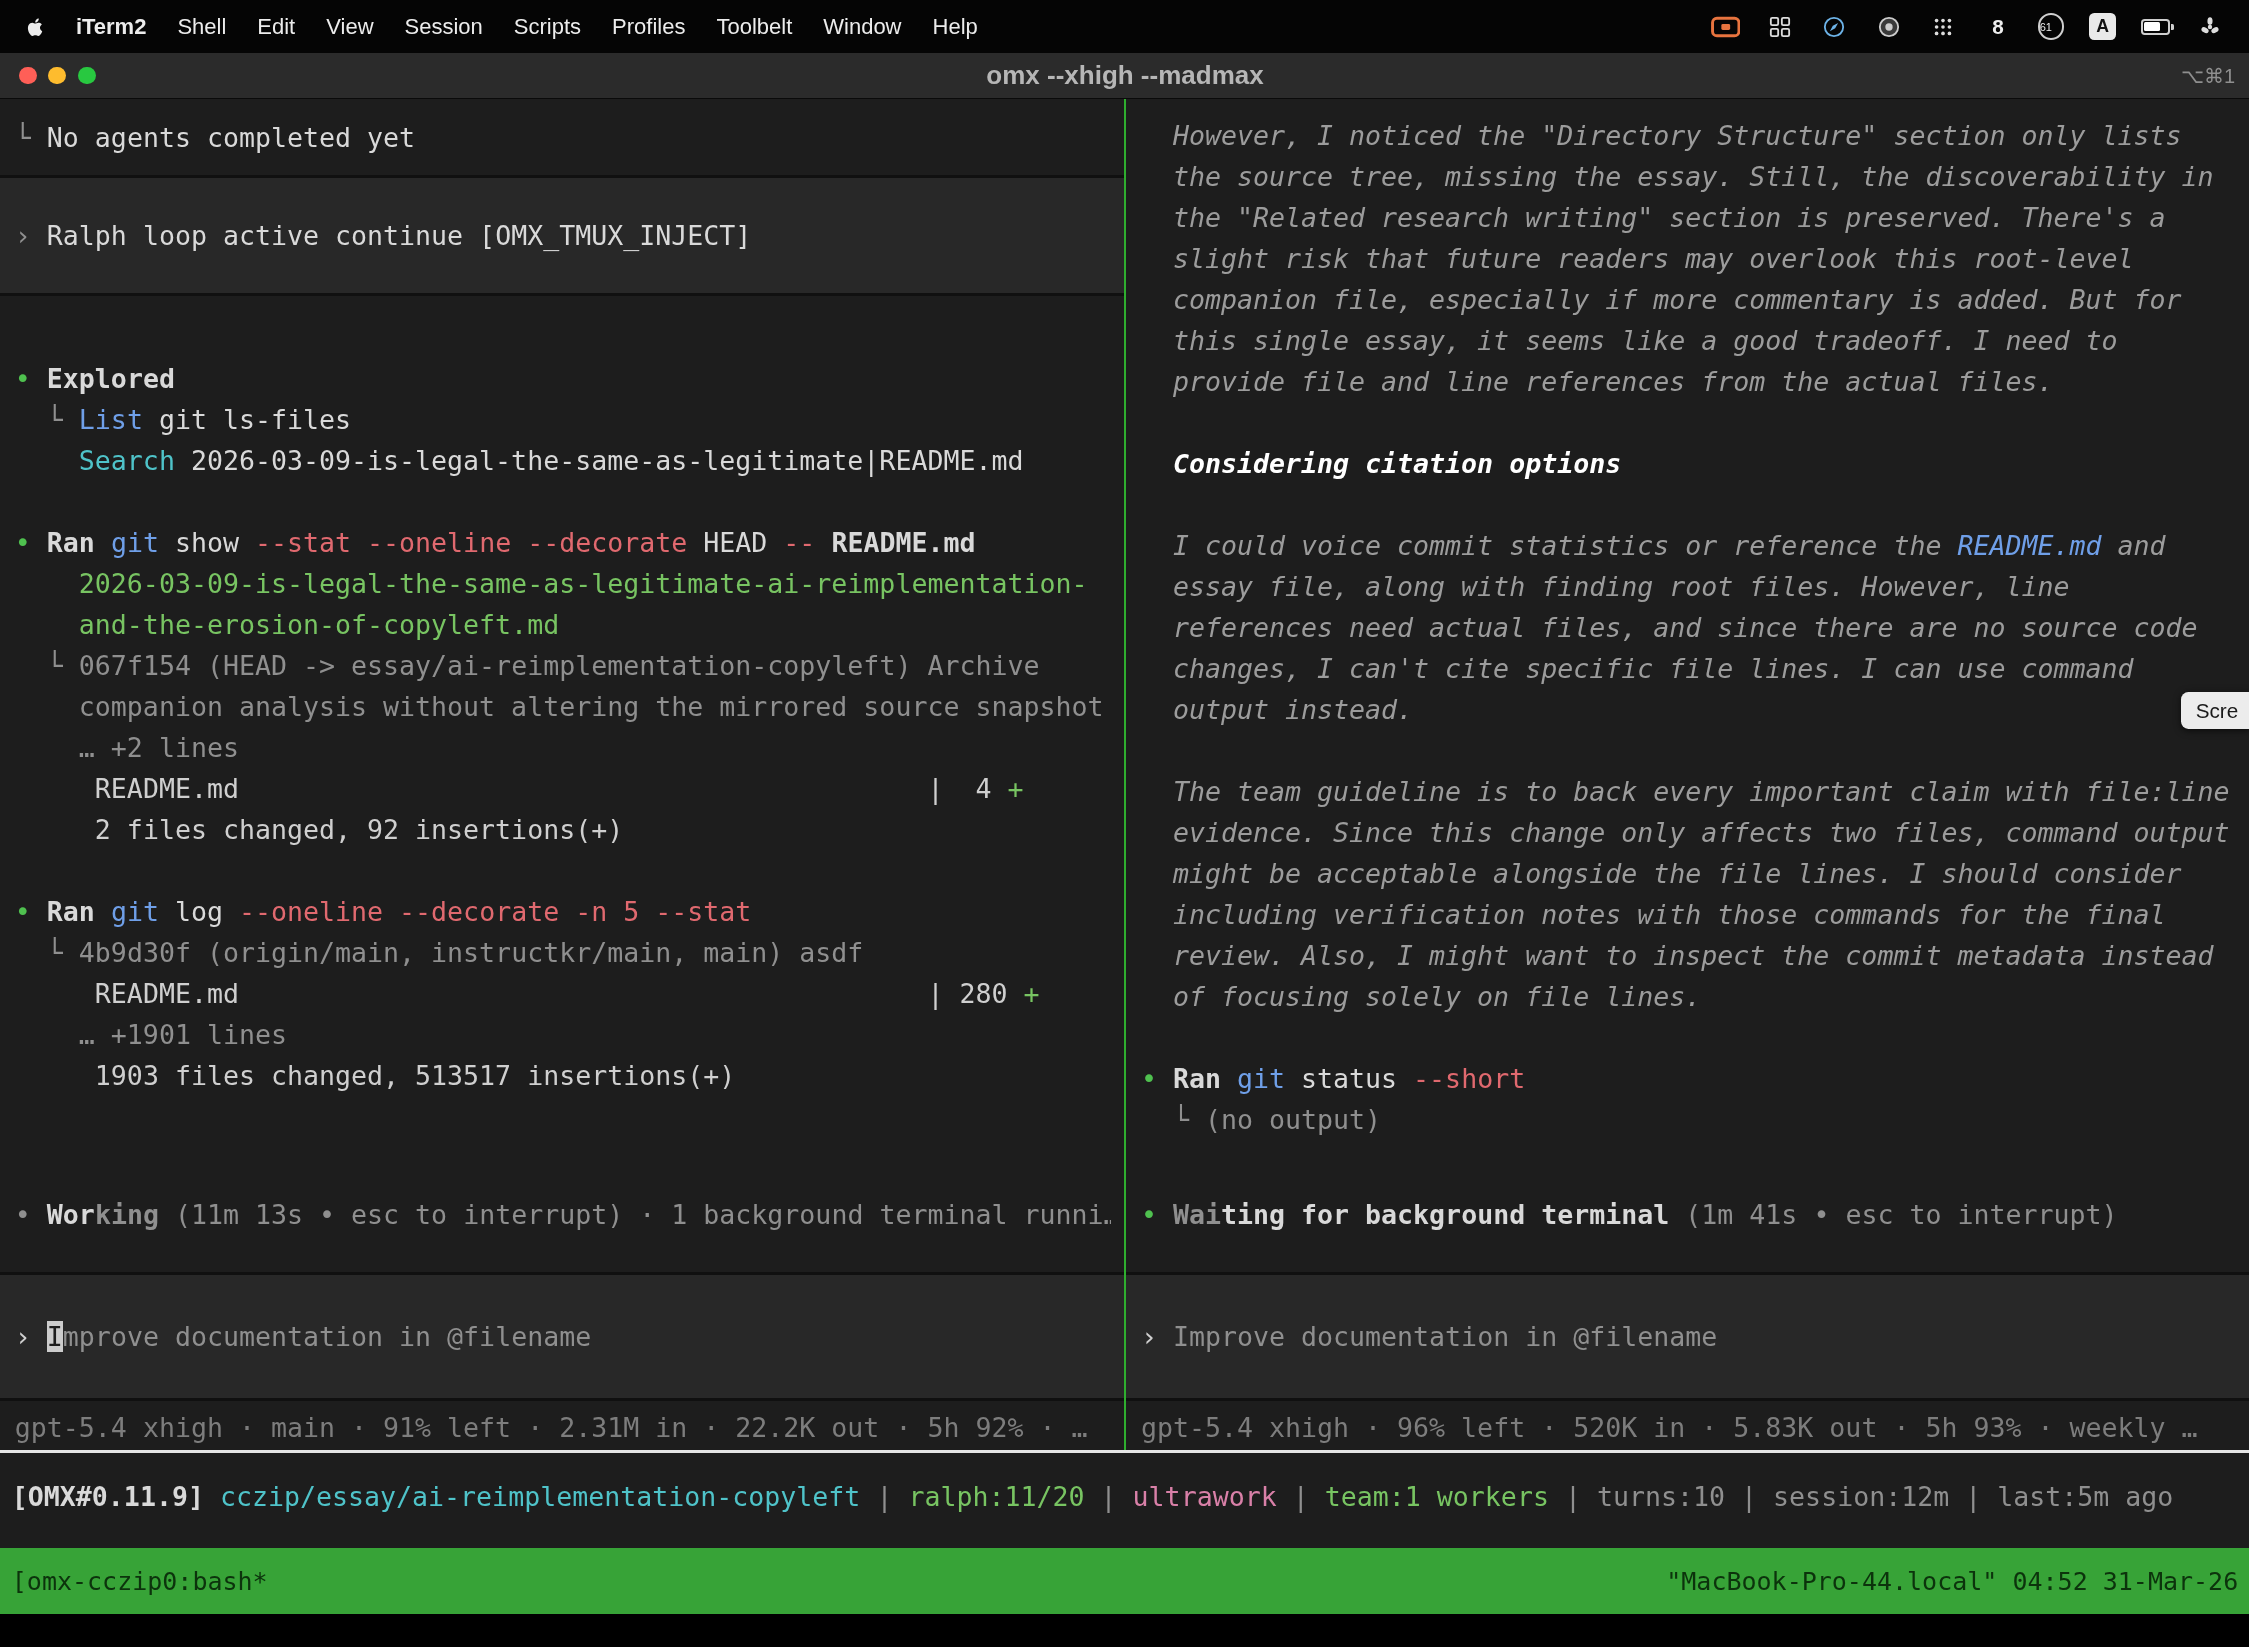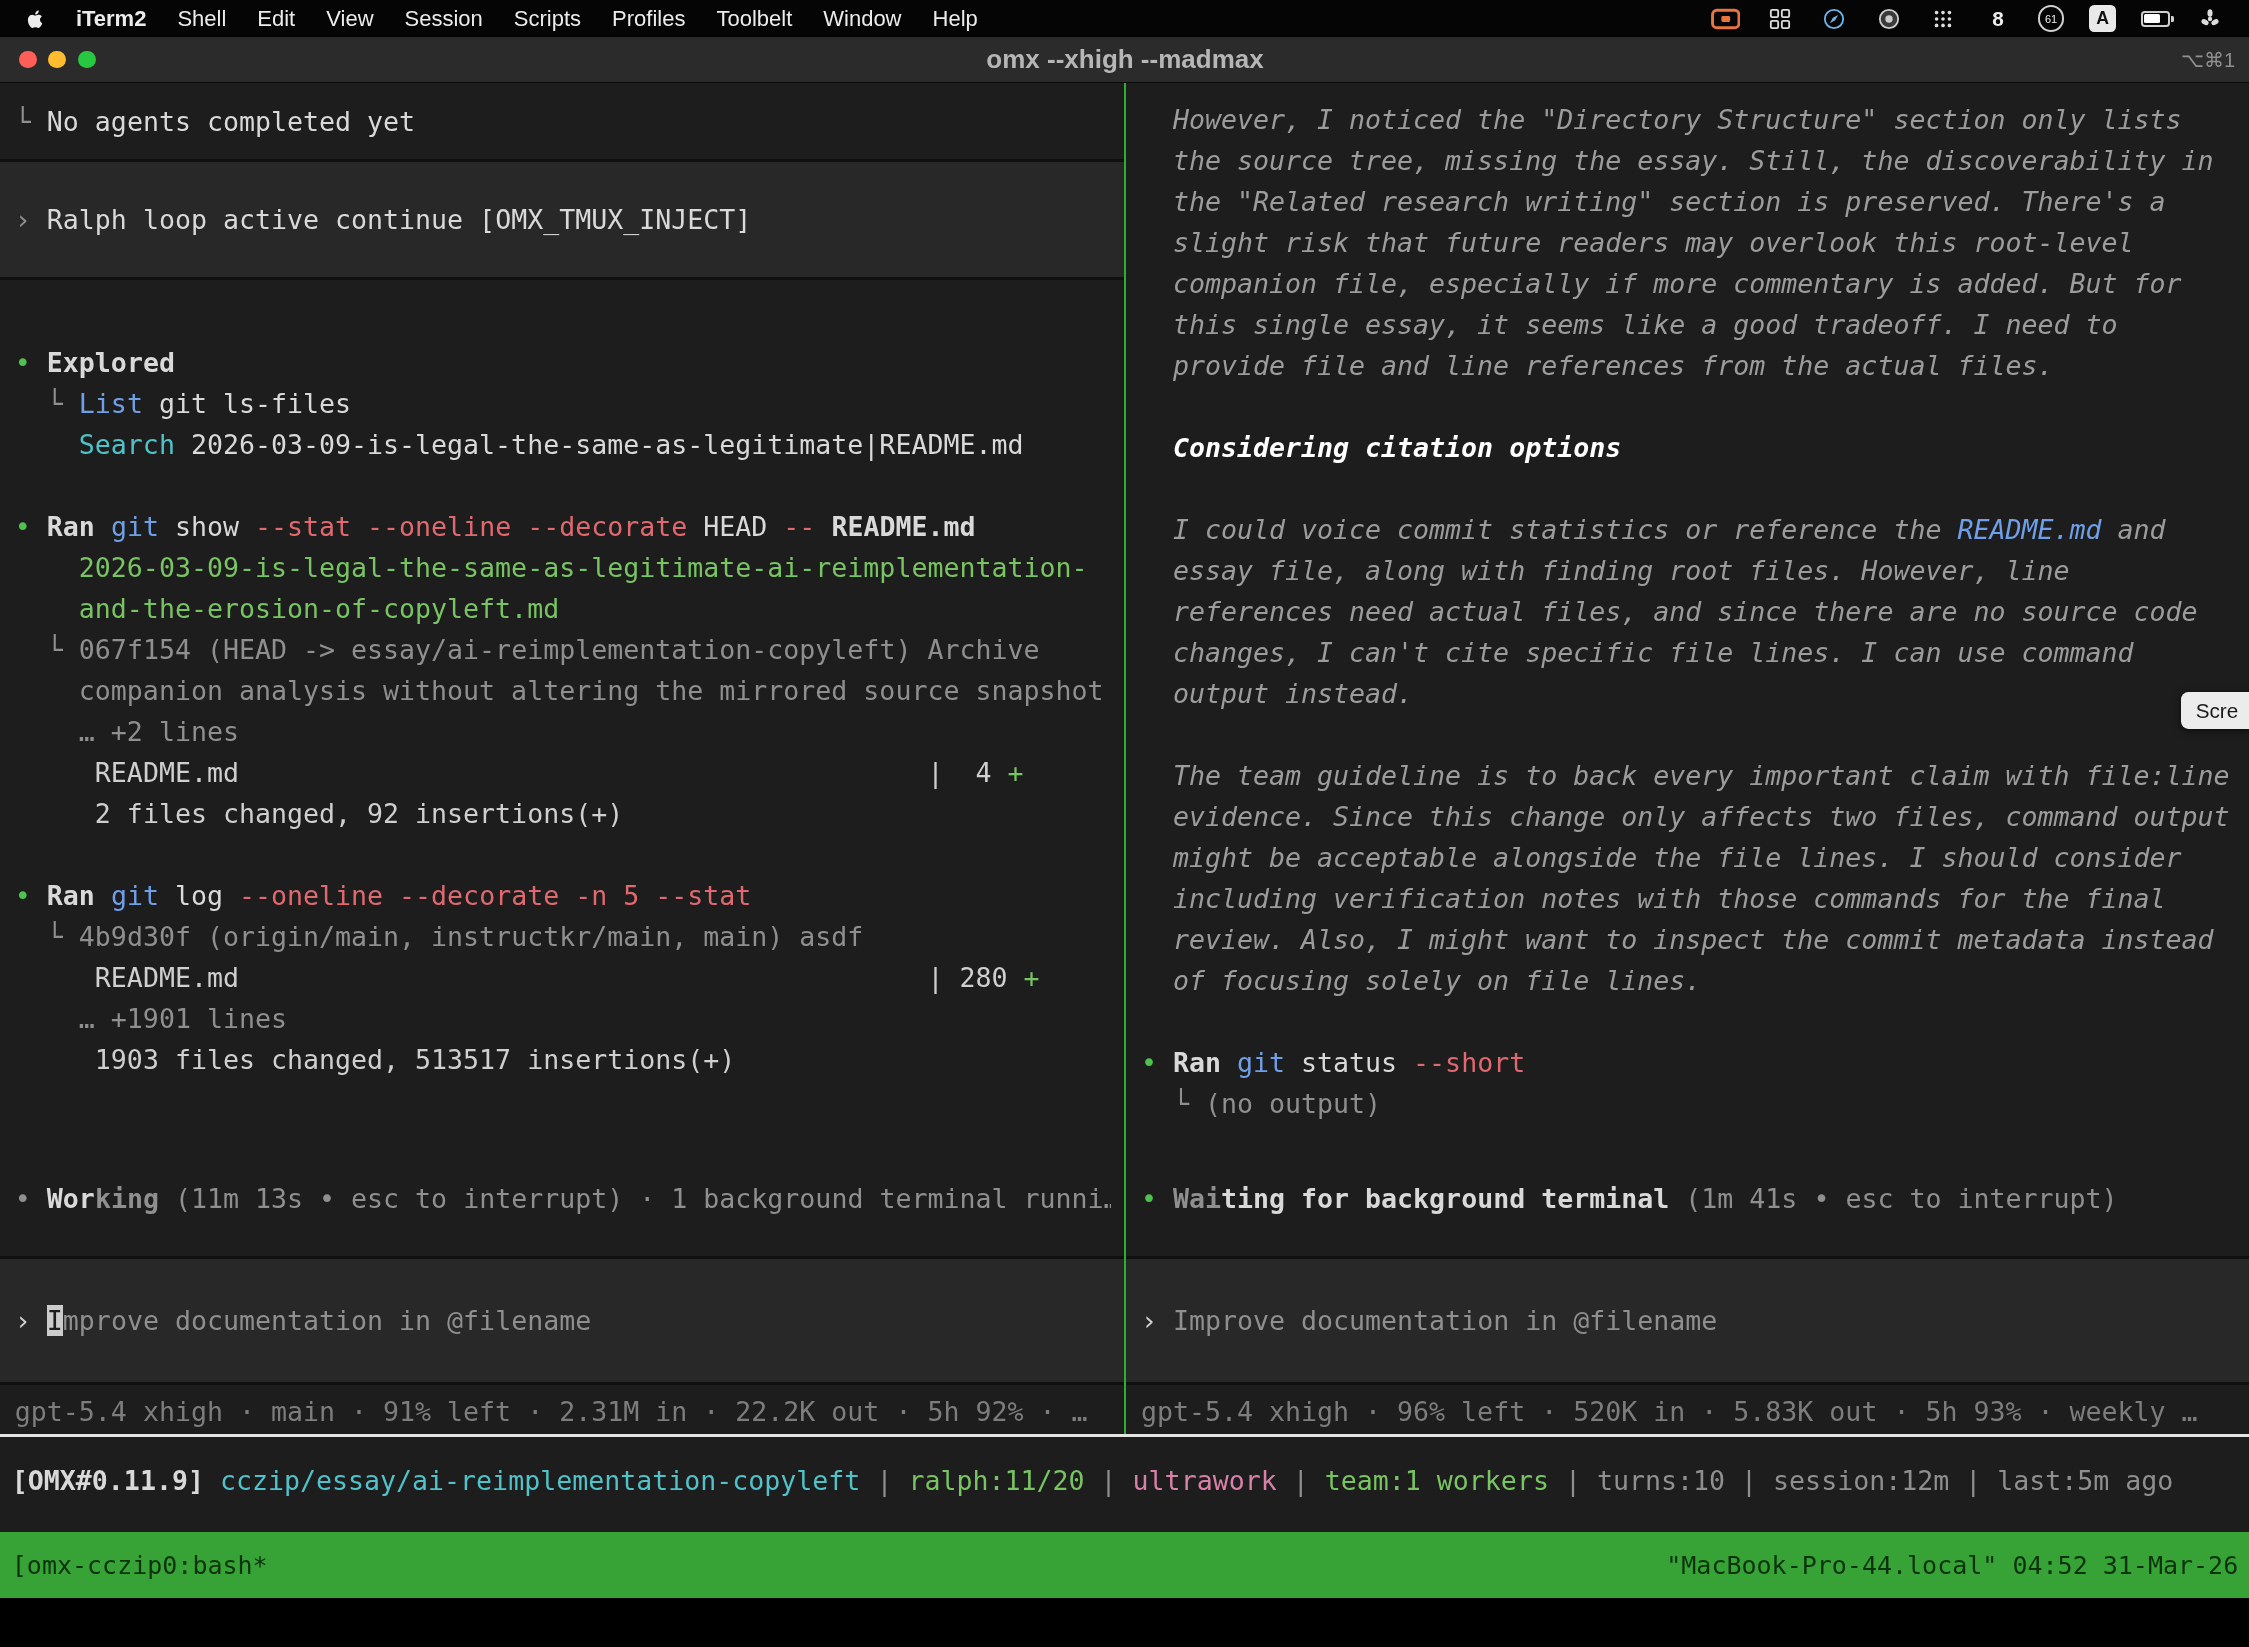--- a/index.html
+++ b/index.html
@@ -1,29 +1,29 @@
 <!DOCTYPE html>
 <html style="--bg: #1d1d1d; --panel: #282828; --menubar_bg: #050505; --titlebar_bg: #2b2b2b; --divider_green: #2fae2f; --green: #78c462; --bullet_green: #4fc14f; --blue: #6f9fe8; --cyan: #4fc3c9; --red: #e0696f; --pink: #d980a8; --cursor: #cccccc; --dimmer: #7d7d7d; --tmux_green: #37a337;font-size:11.8px"><head>
 <meta charset="utf-8">
 <style>
   *{margin:0;padding:0;box-sizing:border-box}
   html,body{width:2250px;height:1648px;background:#000;overflow:hidden}
   body{font-family:"DejaVu Sans Mono",monospace;font-size:26.6px;color:#d9d9d9;position:relative}
 
   
-  .menubar{height:37px;background:var(--menubar_bg);display:flex;align-items:center;
+  .menubar{height:53px;background:var(--menubar_bg);display:flex;align-items:center;
     padding:0 17.7px;font-family:"Liberation Sans",sans-serif;font-size:22px;color:#ececec}
   .menu-items{display:flex;align-items:center}
   .menu-item{padding:0 15.5px;white-space:nowrap}
   .menu-item.app{font-weight:bold}
   .apple{padding:0 13.3px 0 7.4px;display:flex;align-items:center}
   .menu-right{margin-left:auto;display:flex;align-items:center;gap:25px;padding-right:7.4px}
   .mb-ic{display:flex;align-items:center;justify-content:center;width:29.5px;height:29.5px}
   .gauge{width:26.6px;height:26.6px;border:2.2px solid #cfcfcf;border-radius:50%;
-    display:flex;align-items:center;justify-content:center;font-size:11px;color:#eee}
+    display:flex;align-items:center;font-size:11px;color:#eee}
   .inputsrc{width:26.6px;height:26.6px;background:#e9e9e9;border-radius:5.2px;color:#111;
     display:flex;align-items:center;justify-content:center;font-weight:bold;font-size:17.7px}
   .batt{width:34px;height:16px;border:2.2px solid #cfcfcf;border-radius:3.7px;position:relative}
   .batt::after{content:"";position:absolute;right:-5.9px;top:3.7px;width:3.7px;height:5.9px;background:#cfcfcf;border-radius:0 1.5px 1.5px 0}
   .batt .fill{position:absolute;left:1.5px;top:1.5px;bottom:1.5px;width:60%;background:#fff;border-radius:1.5px}
   .eight{font-size:20.7px;color:#eee;font-weight:bold}
 
   
   .titlebar{height:46px;background:var(--titlebar_bg);display:flex;align-items:center;position:relative;border-bottom:1.5px solid #0a0a0a}
   .traffic{display:flex;gap:11.8px;padding-left:19px;z-index:2}

